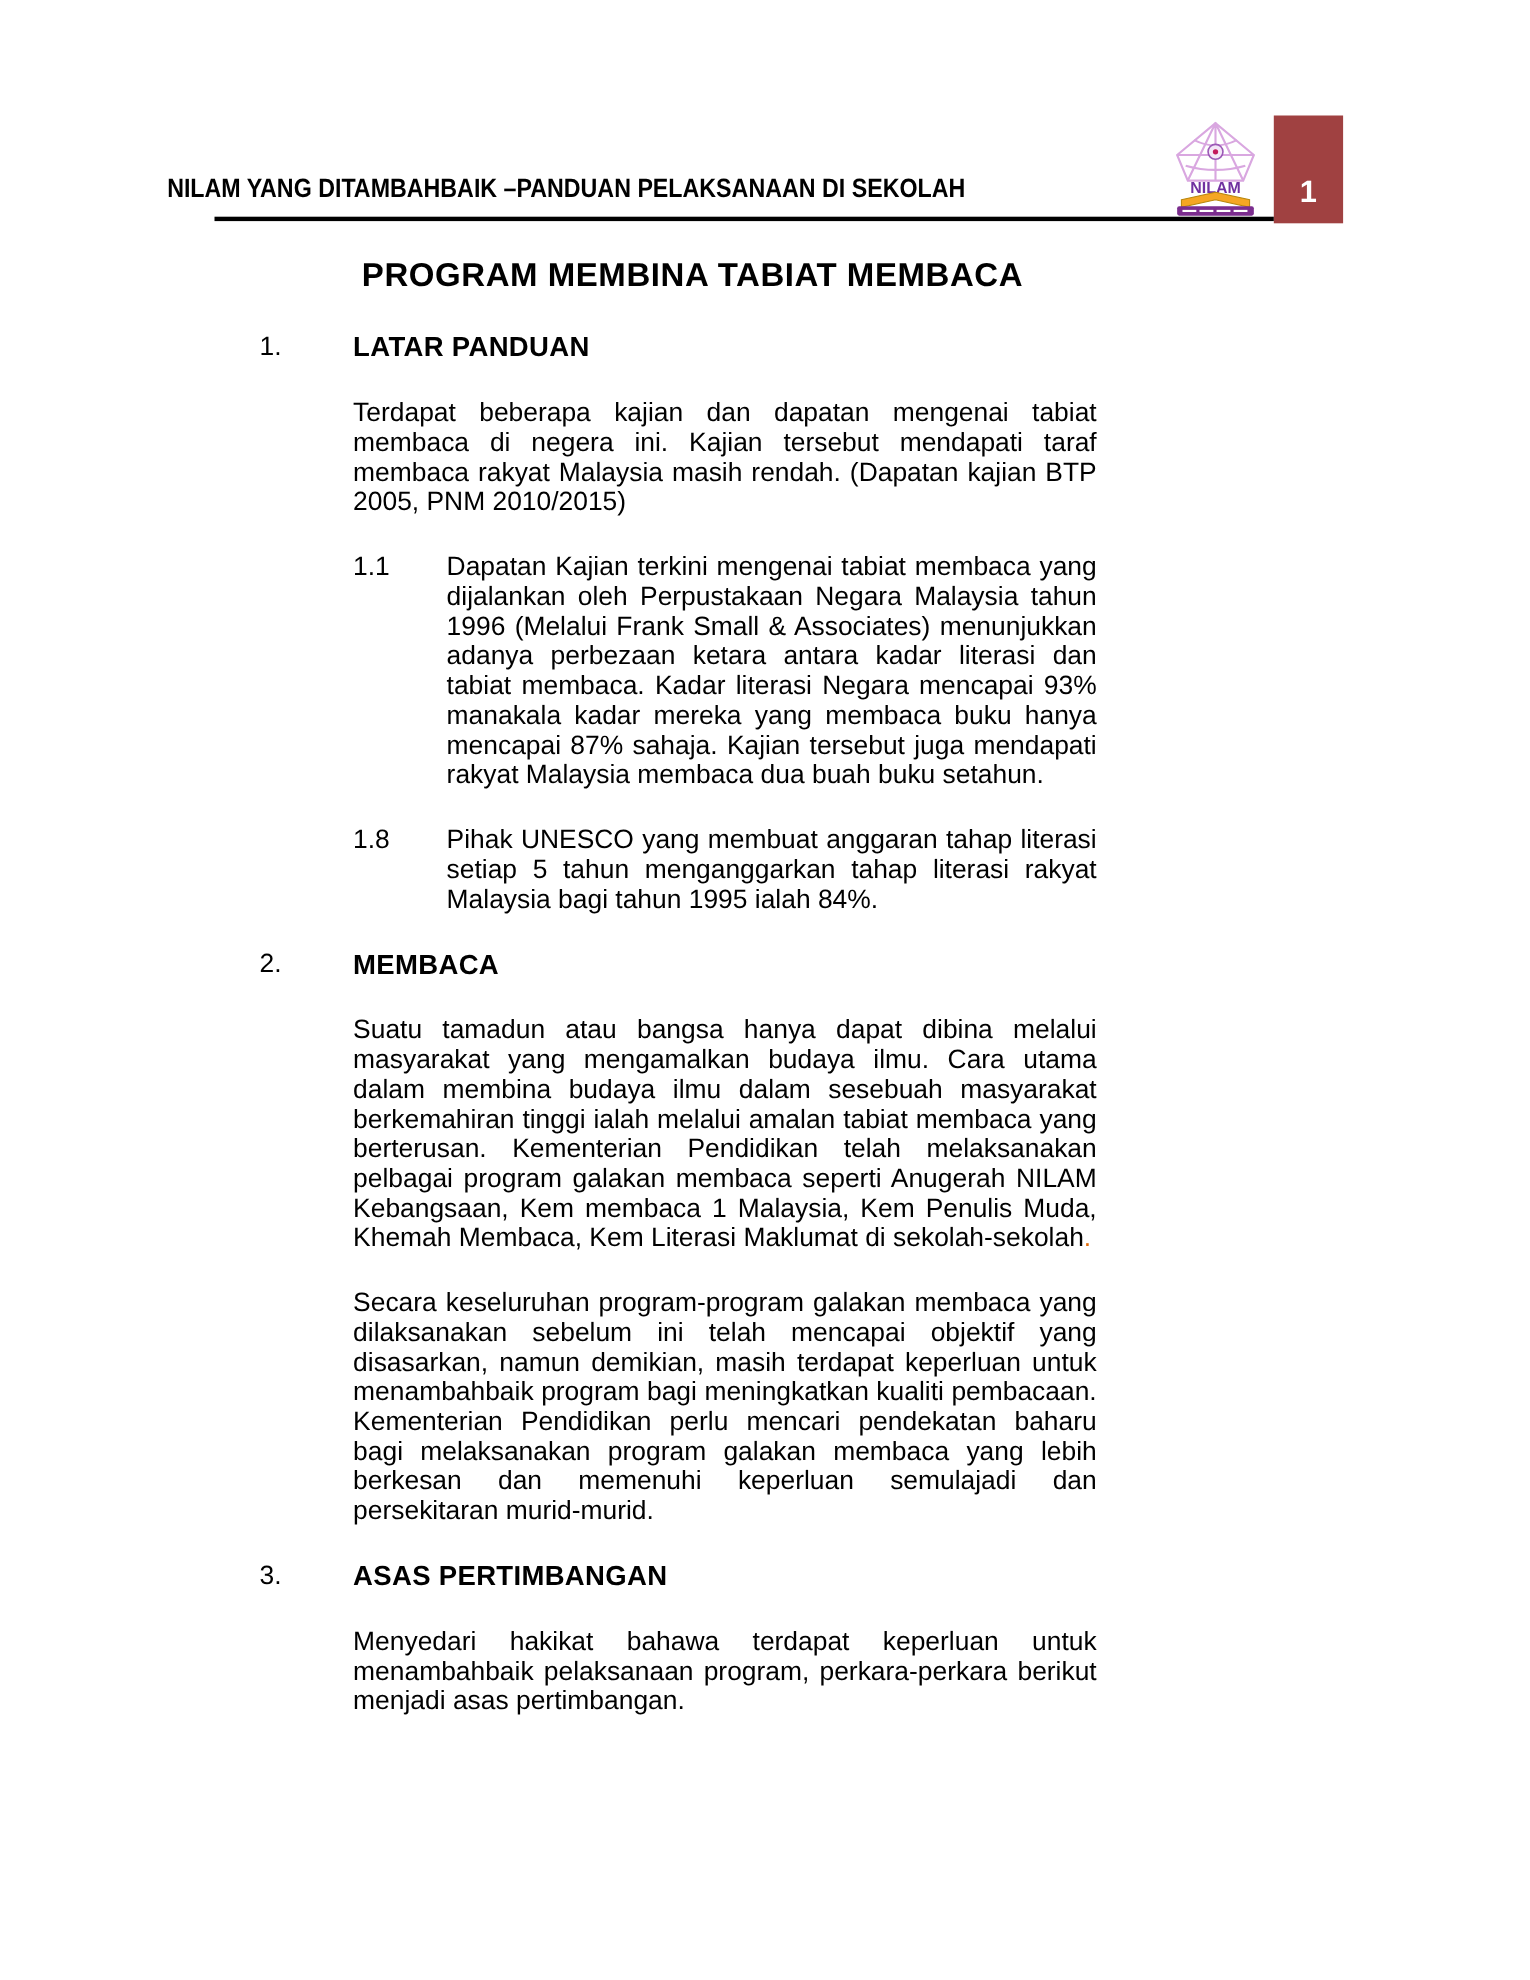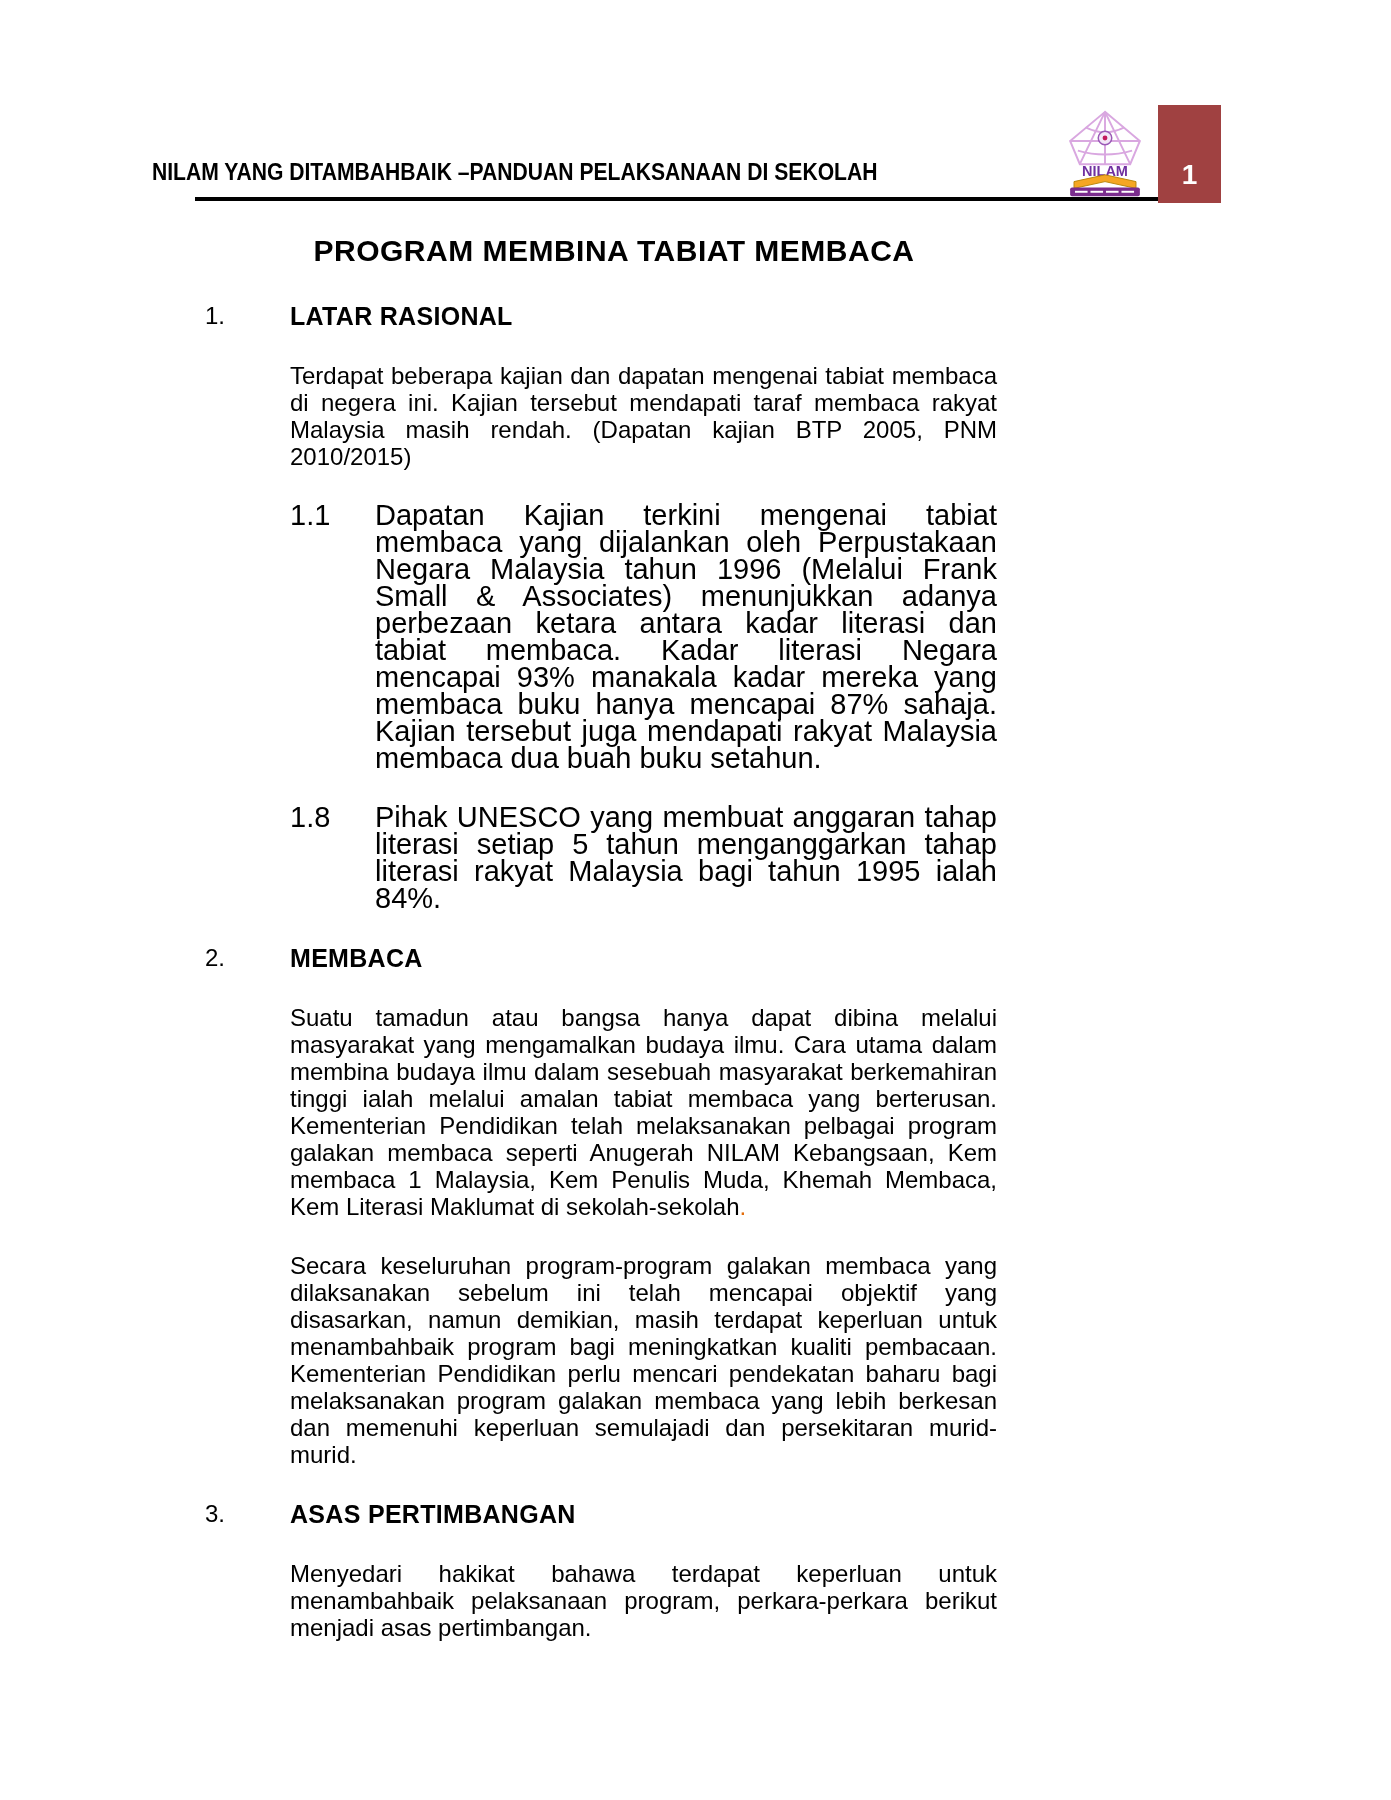--- a/index.html
+++ b/index.html
@@ -62,20 +62,21 @@
     width: 98px;
     height: 92px;
   }
 
   
   .content {
     position: absolute;
     top: 186px;
     left: 0;
     right: 0;
+    padding-left: 31px;
   }
   .doc-title {
     text-align: center;
     font-size: 30px;
     font-weight: bold;
     margin: 0 0 34px 0;
     letter-spacing: 0.5px;
   }
   .section-head {
     display: flex;
@@ -94,21 +95,21 @@
   }
   .para {
     margin: 0 231px 32px 290px;
     font-size: 24px;
     line-height: 27px;
     text-align: justify;
   }
   .subitem {
     display: flex;
     margin: 0 231px 32px 290px;
-    font-size: 29px;
+    font-size: 24px;
     line-height: 27px;
   }
   .sub-num { flex: 0 0 85px; }
   .sub-text { flex: 1; text-align: justify; }
   .orange { color: #E36C09; }
 </style>
 </head>
 <body>
 
 <div class="page">
@@ -138,21 +139,21 @@
   <div class="page-number-badge">1</div>
 
   <div class="header-rule"></div>
 
   <div class="content">
 
     <div class="doc-title">PROGRAM MEMBINA TABIAT MEMBACA</div>
 
     <div class="section-head">
       <span class="sec-num">1.</span>
-      <span class="sec-title">LATAR RASIONAL</span>
+      <span class="sec-title">LATAR PANDUAN</span>
     </div>
 
     <p class="para">Terdapat beberapa kajian dan dapatan mengenai tabiat membaca di negera ini.  Kajian tersebut mendapati taraf membaca rakyat Malaysia masih rendah. (Dapatan kajian BTP 2005, PNM 2010/2015)</p>
 
     <div class="subitem">
       <span class="sub-num">1.1</span>
       <span class="sub-text">Dapatan Kajian terkini mengenai tabiat membaca yang dijalankan oleh Perpustakaan  Negara Malaysia tahun 1996 (Melalui Frank Small &amp; Associates) menunjukkan adanya perbezaan ketara antara kadar literasi dan tabiat membaca. Kadar literasi  Negara mencapai 93% manakala kadar mereka yang membaca buku hanya mencapai 87% sahaja. Kajian tersebut juga mendapati rakyat Malaysia membaca dua buah buku setahun.</span>
     </div>
 
     <div class="subitem">

